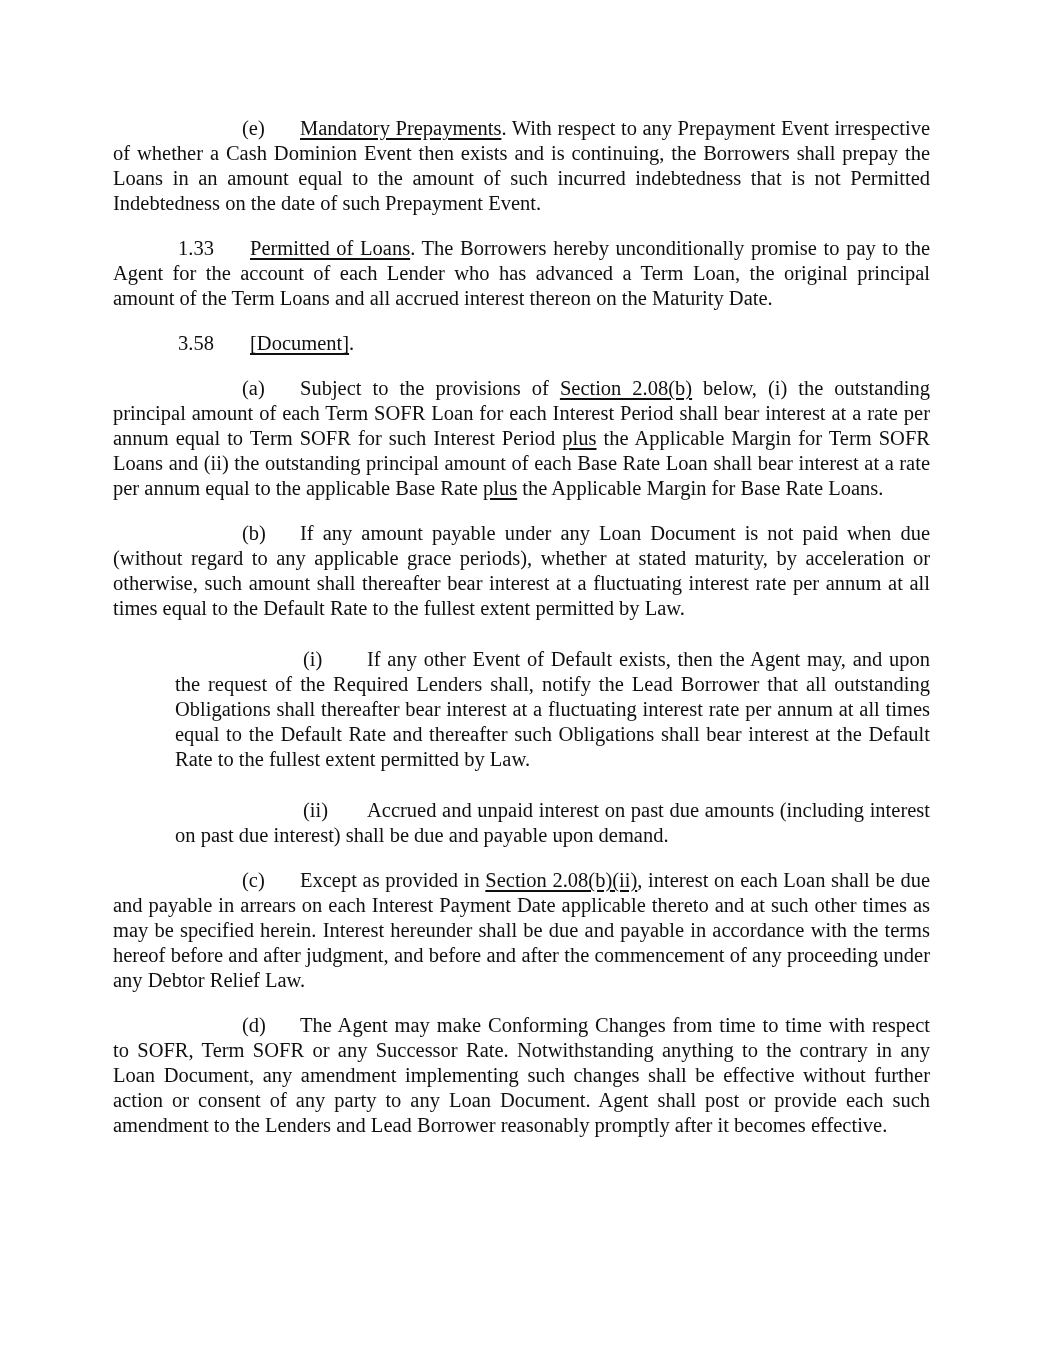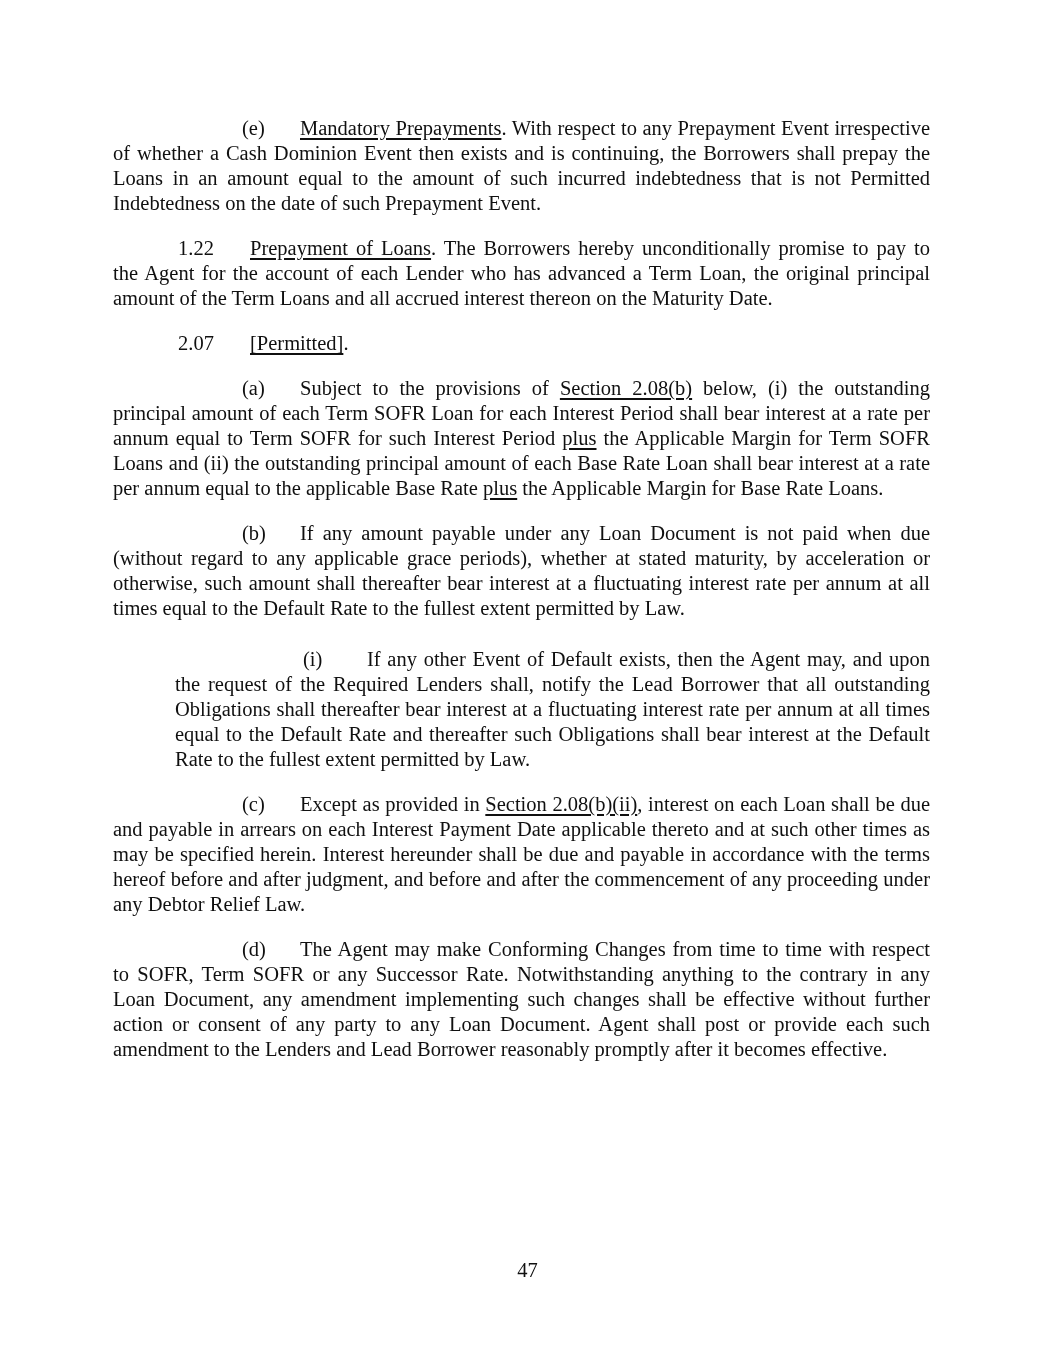--- a/index.html
+++ b/index.html
@@ -50,22 +50,22 @@
     width: 100%;
     text-align: center;
   }
 </style>
 </head>
 <body>
 
 <div class="page">
   <div class="content">
     <p class="para body"><span class="plabel">(e)</span><span class="seg u">Mandatory Prepayments</span><span class="seg">. With respect to any Prepayment Event irrespective of whether a Cash Dominion Event then exists and is continuing, the Borrowers shall prepay the Loans in an amount equal to the amount of such incurred indebtedness that is not Permitted Indebtedness on the date of such Prepayment Event.</span></p>
-    <p class="para section"><span class="plabel">1.22</span><span class="seg u">Prepayment of Loans</span><span class="seg">. The Borrowers hereby unconditionally promise to pay to the Agent for the account of each Lender who has advanced a Term Loan, the original principal amount of the Term Loans and all accrued interest thereon on the Maturity Date.</span></p>
-    <p class="para section"><span class="plabel">2.07</span><span class="seg u">[Permitted]</span><span class="seg">.</span></p>
+    <p class="para section"><span class="plabel">1.33</span><span class="seg u">Permitted of Loans</span><span class="seg">. The Borrowers hereby unconditionally promise to pay to the Agent for the account of each Lender who has advanced a Term Loan, the original principal amount of the Term Loans and all accrued interest thereon on the Maturity Date.</span></p>
+    <p class="para section"><span class="plabel">3.58</span><span class="seg u">[Document]</span><span class="seg">.</span></p>
     <p class="para body"><span class="plabel">(a)</span><span class="seg">Subject to the provisions of </span><span class="seg u">Section 2.08(b)</span><span class="seg"> below, (i) the outstanding principal amount of each Term SOFR Loan for each Interest Period shall bear interest at a rate per annum equal to Term SOFR for such Interest Period </span><span class="seg u">plus</span><span class="seg"> the Applicable Margin for Term SOFR Loans and (ii) the outstanding principal amount of each Base Rate Loan shall bear interest at a rate per annum equal to the applicable Base Rate </span><span class="seg u">plus</span><span class="seg"> the Applicable Margin for Base Rate Loans.</span></p>
     <p class="para body"><span class="plabel">(b)</span><span class="seg">If any amount payable under any Loan Document is not paid when due (without regard to any applicable grace periods), whether at stated maturity, by acceleration or otherwise, such amount shall thereafter bear interest at a fluctuating interest rate per annum at all times equal to the Default Rate to the fullest extent permitted by Law.</span></p>
     <p class="para sub"><span class="plabel">(i)</span><span class="seg">If any other Event of Default exists, then the Agent may, and upon the request of the Required Lenders shall, notify the Lead Borrower that all outstanding Obligations shall thereafter bear interest at a fluctuating interest rate per annum at all times equal to the Default Rate and thereafter such Obligations shall bear interest at the Default Rate to the fullest extent permitted by Law.</span></p>
+    <p class="para sub"><span class="plabel">(ii)</span><span class="seg">Accrued and unpaid interest on past due amounts (including interest on past due interest) shall be due and payable upon demand.</span></p>
     <p class="para body"><span class="plabel">(c)</span><span class="seg">Except as provided in </span><span class="seg u">Section 2.08(b)(ii)</span><span class="seg">, interest on each Loan shall be due and payable in arrears on each Interest Payment Date applicable thereto and at such other times as may be specified herein. Interest hereunder shall be due and payable in accordance with the terms hereof before and after judgment, and before and after the commencement of any proceeding under any Debtor Relief Law.</span></p>
     <p class="para body"><span class="plabel">(d)</span><span class="seg">The Agent may make Conforming Changes from time to time with respect to SOFR, Term SOFR or any Successor Rate. Notwithstanding anything to the contrary in any Loan Document, any amendment implementing such changes shall be effective without further action or consent of any party to any Loan Document. Agent shall post or provide each such amendment to the Lenders and Lead Borrower reasonably promptly after it becomes effective.</span></p>
   </div>
-  <div class="footer">47</div>
 </div>
 
 </body></html>

